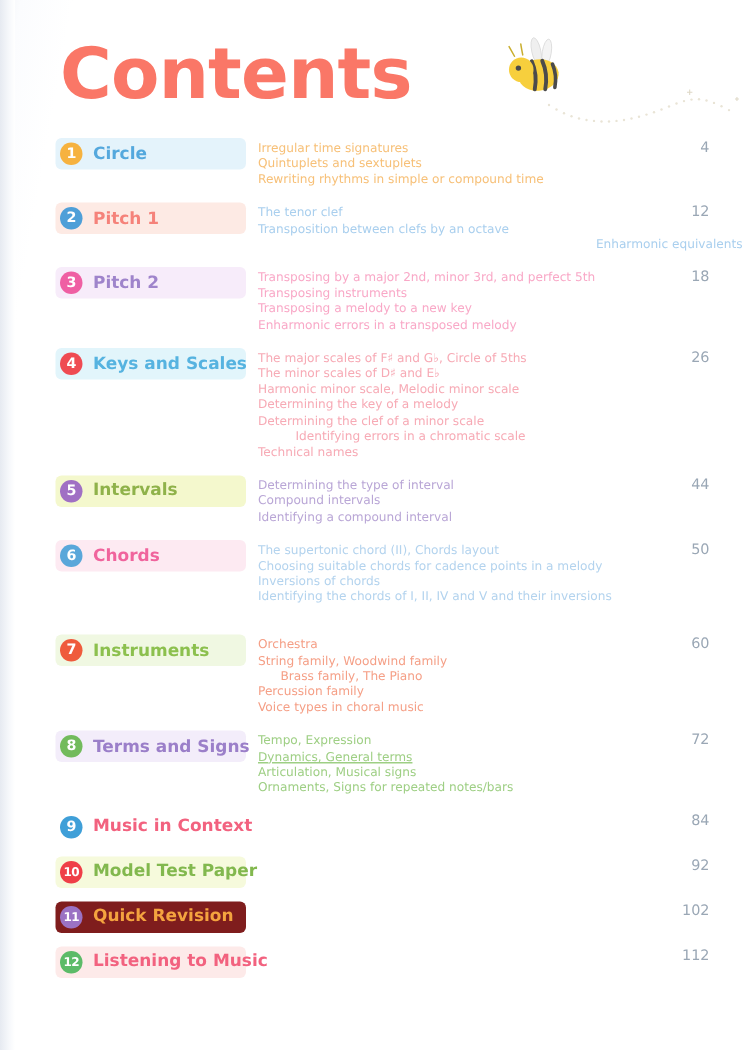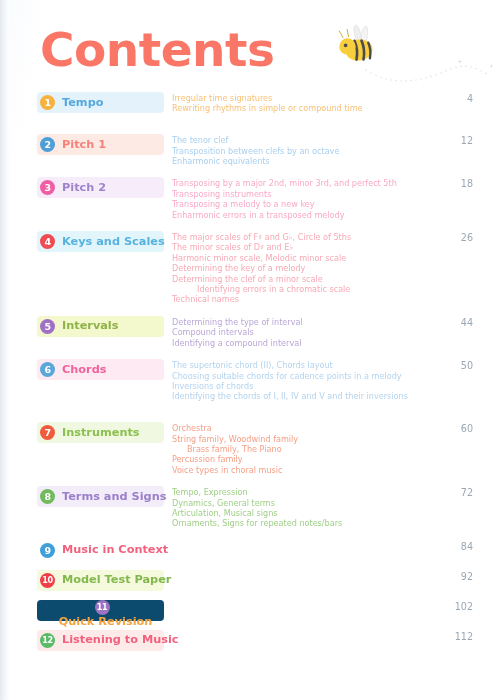--- a/index.html
+++ b/index.html
@@ -186,37 +186,38 @@
       <path d="M25 23.5c-1.6-2.8-2.6-4.6-3.6-6.4" stroke="#c9ae2f" stroke-width="1" fill="none" stroke-linecap="round"></path>
       <path d="M30.5 22.6c-0.6-3-1-5-1.3-7.2" stroke="#c9ae2f" stroke-width="1" fill="none" stroke-linecap="round"></path>
     </g>
   </svg>
 </div>
 
 <div class="toc" id="toc-root">
     <div class="toc-row" style="min-height: 31.2px; margin-bottom: 11px;">
       <div class="chip" style="background: rgb(228, 243, 251);">
         <div class="num-badge" style="background: rgb(246, 178, 63);">1</div>
-        <div class="chip-label" style="color: rgb(84, 168, 221);">Tempo</div>
+        <div class="chip-label" style="color: rgb(84, 168, 221);">Circle</div>
       </div>
       <div class="details">
         <div class="detail-line" style="color: rgb(247, 192, 120);">Irregular time signatures</div>
+        <div class="detail-line" style="color: rgb(247, 192, 120);">Quintuplets and sextuplets</div>
         <div class="detail-line" style="color: rgb(247, 192, 120);">Rewriting rhythms in simple or compound time</div>
       </div>
       <div class="page-num" style="color: rgb(154, 167, 181);">4</div>
     </div>
     <div class="toc-row" style="min-height: 31.2px; margin-bottom: 11px;">
       <div class="chip" style="background: rgb(253, 234, 228);">
         <div class="num-badge" style="background: rgb(78, 159, 216);">2</div>
         <div class="chip-label" style="color: rgb(245, 130, 122);">Pitch 1</div>
       </div>
       <div class="details">
         <div class="detail-line" style="color: rgb(169, 207, 238);">The tenor clef</div>
         <div class="detail-line" style="color: rgb(169, 207, 238);">Transposition between clefs by an octave</div>
-        <div class="detail-line" style="color: rgb(169, 207, 238);">Enharmonic equivalents</div>
+        <div class="detail-line" style="color: rgb(169, 207, 238); text-align: right;">Enharmonic equivalents</div>
       </div>
       <div class="page-num" style="color: rgb(154, 167, 181);">12</div>
     </div>
     <div class="toc-row" style="min-height: 41.6px; margin-bottom: 11px;">
       <div class="chip" style="background: rgb(247, 236, 250);">
         <div class="num-badge" style="background: rgb(239, 95, 163);">3</div>
         <div class="chip-label" style="color: rgb(159, 132, 203);">Pitch 2</div>
       </div>
       <div class="details">
         <div class="detail-line" style="color: rgb(249, 168, 199);">Transposing by a major 2nd, minor 3rd, and perfect 5th</div>
@@ -281,21 +282,21 @@
       </div>
       <div class="page-num" style="color: rgb(154, 167, 181);">60</div>
     </div>
     <div class="toc-row" style="min-height: 41.6px; margin-bottom: 11px;">
       <div class="chip" style="background: rgb(243, 237, 250);">
         <div class="num-badge" style="background: rgb(114, 187, 92);">8</div>
         <div class="chip-label" style="color: rgb(155, 127, 201);">Terms and Signs</div>
       </div>
       <div class="details">
         <div class="detail-line" style="color: rgb(158, 207, 132);">Tempo, Expression</div>
-        <div class="detail-line" style="color: rgb(158, 207, 132);">Dynamics, General terms</div>
+        <div class="detail-line" style="color: rgb(158, 207, 132); text-decoration: underline;">Dynamics, General terms</div>
         <div class="detail-line" style="color: rgb(158, 207, 132);">Articulation, Musical signs</div>
         <div class="detail-line" style="color: rgb(158, 207, 132);">Ornaments, Signs for repeated notes/bars</div>
       </div>
       <div class="page-num" style="color: rgb(154, 167, 181);">72</div>
     </div>
     <div class="toc-row" style="min-height: 21px; margin-bottom: 9px;">
       <div class="chip" style="background: rgb(255, 255, 255);">
         <div class="num-badge" style="background: rgb(63, 159, 216);">9</div>
         <div class="chip-label" style="color: rgb(242, 98, 127);">Music in Context</div>
       </div>
@@ -304,21 +305,21 @@
     </div>
     <div class="toc-row" style="min-height: 21px; margin-bottom: 9px;">
       <div class="chip" style="background: rgb(246, 250, 220);">
         <div class="num-badge" style="background: rgb(239, 63, 72); font-size: 8px;">10</div>
         <div class="chip-label" style="color: rgb(130, 184, 78);">Model Test Paper</div>
       </div>
       <div class="details"></div>
       <div class="page-num" style="color: rgb(154, 167, 181);">92</div>
     </div>
     <div class="toc-row" style="min-height: 21px; margin-bottom: 9px;">
-      <div class="chip" style="background: #0c4a6e; flex-direction: column;">
+      <div class="chip" style="background: #7f1d1d;">
         <div class="num-badge" style="background: rgb(155, 114, 196); font-size: 8px;">11</div>
         <div class="chip-label" style="color: rgb(244, 163, 63);">Quick Revision</div>
       </div>
       <div class="details"></div>
       <div class="page-num" style="color: rgb(154, 167, 181);">102</div>
     </div>
     <div class="toc-row" style="min-height: 21px; margin-bottom: 9px;">
       <div class="chip" style="background: rgb(253, 234, 233);">
         <div class="num-badge" style="background: rgb(92, 187, 104); font-size: 8px;">12</div>
         <div class="chip-label" style="color: rgb(242, 98, 127);">Listening to Music</div>

